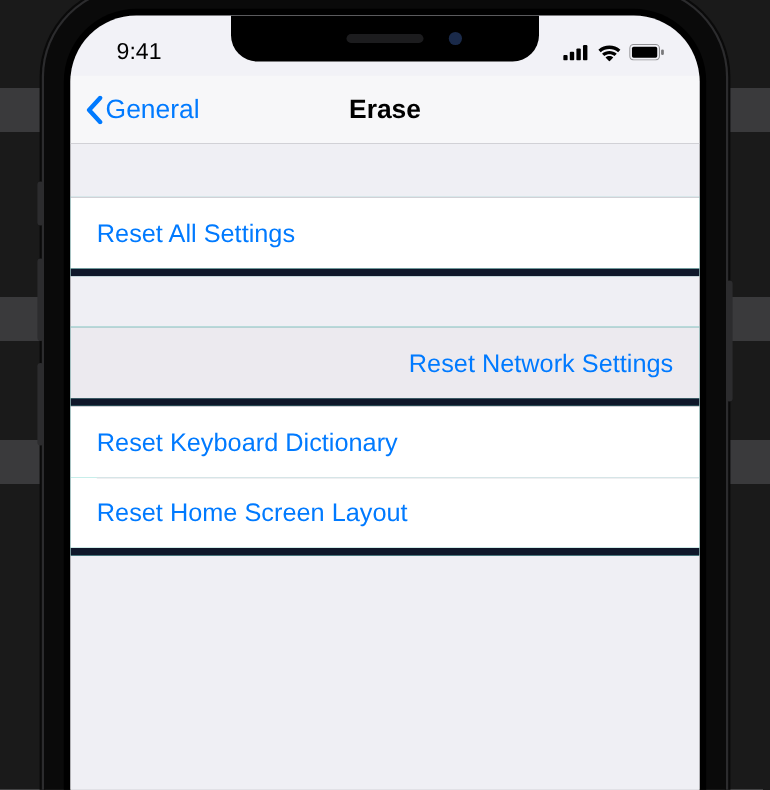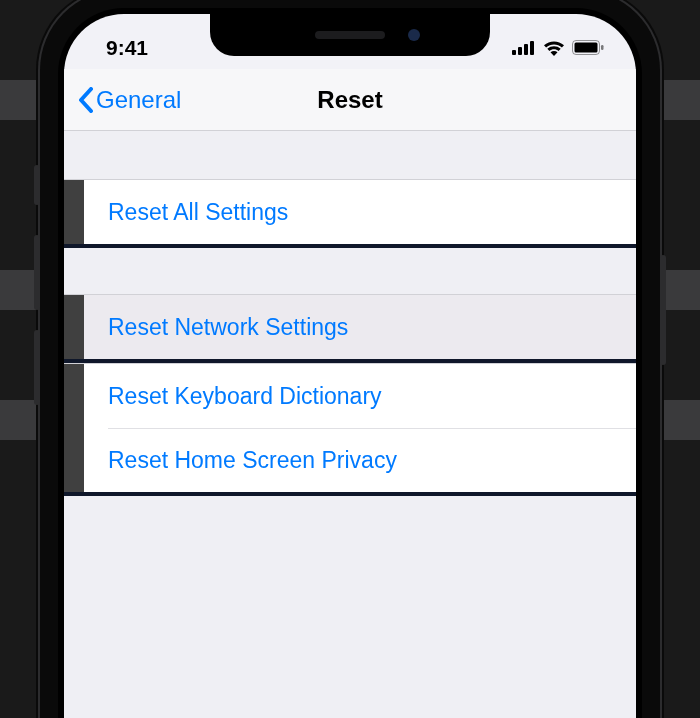--- a/index.html
+++ b/index.html
@@ -93,21 +93,21 @@
     right: 0;
     height: 55px;
     display: flex;
     justify-content: space-between;
     align-items: center;
     padding: 12px 32px 0 42px;
     z-index: 5;
   }
   .status-time {
     font-size: 21px;
-    font-weight: 700;
+    font-weight: 400;
     color: #000;
   }
   .status-icons {
     display: flex;
     align-items: center;
     gap: 7px;
   }
   .status-icons svg { display: block; }
 
   
@@ -144,21 +144,21 @@
   
   .content {
     position: absolute;
     top: 117px;
     left: 0;
     right: 0;
     bottom: 0;
     background: #efeff4;
     overflow: hidden;
   }
-  .group { background: #404040; border-top: 1px solid #d1d1d6; border-bottom: 4px solid #0f172a; padding-left: 20px; }
+  .group { background: #14b8a6; border-top: 1px solid #d1d1d6; border-bottom: 7px solid #0f172a; }
   .group1 { margin-top: 48px; }
   .group2 { margin-top: 46px; }
   .group3 { }
   .row {
     height: 64px;
     display: flex;
     align-items: center;
     padding: 0 24px;
     font-size: 23px;
     color: #007aff;
@@ -167,21 +167,21 @@
   }
   .row + .row::before {
     content: "";
     position: absolute;
     top: 0;
     left: 24px;
     right: 0;
     height: 1px;
     background: #e0e0e4;
   }
-  .row.highlight { background: #eceaef; }
+  .row.highlight { background: #eceaef; justify-content: flex-end; }
 </style>
 </head>
 <body>
 
 <div class="bg-band band1"></div>
 <div class="bg-band band2"></div>
 <div class="bg-band band3"></div>
 
 <div class="phone">
   <div class="side-btn side-left1"></div>
@@ -219,21 +219,21 @@
         </div>
       </div>
 
       <div class="nav-bar">
         <div class="nav-back">
           <svg width="16" height="26" viewBox="0 0 16 26">
             <polyline points="13,2 3,13 13,24" stroke="#007aff" stroke-width="4" fill="none" stroke-linecap="round" stroke-linejoin="round"></polyline>
           </svg>
           <span>General</span>
         </div>
-        <div class="nav-title">Reset</div>
+        <div class="nav-title">Erase</div>
       </div>
 
       <div class="content">
 
         <div class="group group1">
           <div class="row">
             <span>Reset All Settings</span>
           </div>
         </div>
 
@@ -241,21 +241,21 @@
           <div class="row highlight">
             <span>Reset Network Settings</span>
           </div>
         </div>
 
         <div class="group group3">
           <div class="row">
             <span>Reset Keyboard Dictionary</span>
           </div>
           <div class="row">
-            <span>Reset Home Screen Privacy</span>
+            <span>Reset Home Screen Layout</span>
           </div>
         </div>
 
       </div>
 
     </div>
   </div>
 </div>
 
 </body></html>

